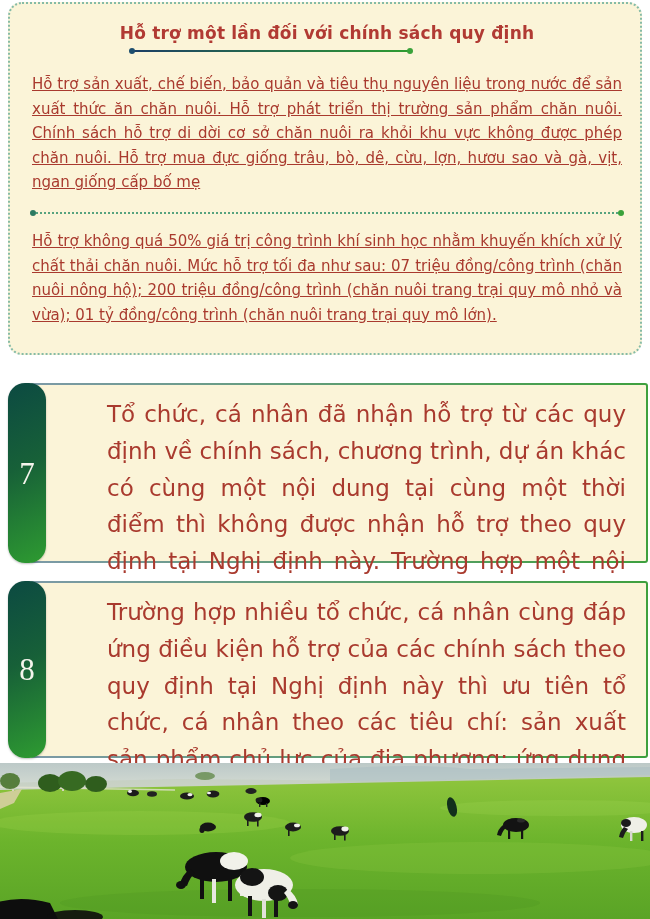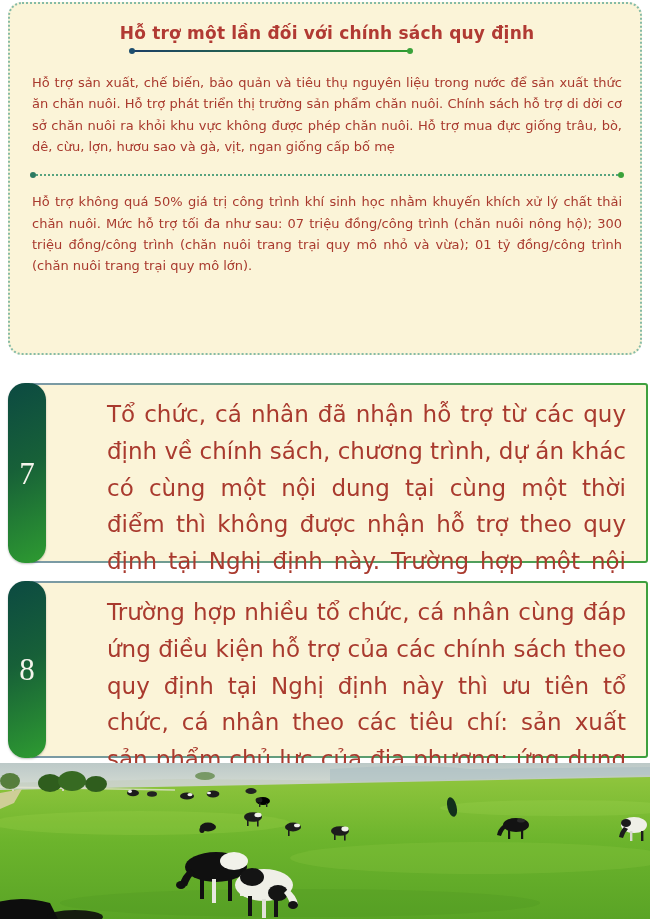--- a/index.html
+++ b/index.html
@@ -29,22 +29,22 @@
     background:linear-gradient(to right,#1c3e66,#2f9c31);
     position:relative;
   }
   .title-underline::before, .title-underline::after {
     content:""; position:absolute; top:-2px; width:6px; height:6px; border-radius:50%;
   }
   .title-underline::before { left:-3px; background:#1d4e6e; }
   .title-underline::after  { right:-3px; background:#3aa23a; }
 
   .intro-para {
-    font-size:13px; line-height:1.64; color:#a93a2e;
-    text-align:justify; margin-top:20px; padding:0 2px;
+    font-size:15px; line-height:1.64; color:#a93a2e;
+    text-align:justify; margin-top:20px; padding:0 2px;text-decoration:underline;
   }
   .dotted-divider {
     border-top:2px dotted #56a37f; margin:17px 2px 0 2px; position:relative;
   }
   .dotted-divider::before, .dotted-divider::after {
     content:""; position:absolute; top:-4px; width:6px; height:6px; border-radius:50%;
   }
   .dotted-divider::before { left:-2px; background:#2c7a62; }
   .dotted-divider::after  { right:-2px; background:#3aa23a; }
   .intro-para.second { margin-top:15px; }
@@ -85,21 +85,21 @@
 </head>
 <body>
 
 <div class="page">
 
   <div class="intro-box">
     <div class="intro-title">Hỗ trợ một lần đối với chính sách quy định</div>
     <div class="title-underline"></div>
     <p class="intro-para">Hỗ trợ sản xuất, chế biến, bảo quản và tiêu thụ nguyên liệu trong nước để sản xuất thức ăn chăn nuôi. Hỗ trợ phát triển thị trường sản phẩm chăn nuôi. Chính sách hỗ trợ di dời cơ sở chăn nuôi ra khỏi khu vực không được phép chăn nuôi. Hỗ trợ mua đực giống trâu, bò, dê, cừu, lợn, hươu sao và gà, vịt, ngan giống cấp bố mẹ</p>
     <div class="dotted-divider"></div>
-    <p class="intro-para second">Hỗ trợ không quá 50% giá trị công trình khí sinh học nhằm khuyến khích xử lý chất thải chăn nuôi. Mức hỗ trợ tối đa như sau: 07 triệu đồng/công trình (chăn nuôi nông hộ); 300 triệu đồng/công trình (chăn nuôi trang trại quy mô nhỏ và vừa); 01 tỷ đồng/công trình (chăn nuôi trang trại quy mô lớn).</p>
+    <p class="intro-para second">Hỗ trợ không quá 50% giá trị công trình khí sinh học nhằm khuyến khích xử lý chất thải chăn nuôi. Mức hỗ trợ tối đa như sau: 07 triệu đồng/công trình (chăn nuôi nông hộ); 200 triệu đồng/công trình (chăn nuôi trang trại quy mô nhỏ và vừa); 01 tỷ đồng/công trình (chăn nuôi trang trại quy mô lớn).</p>
   </div>
 
   <div class="section section-7">
     <div class="section-box">
       <p class="section-text">Tổ chức, cá nhân đã nhận hỗ trợ từ các quy định về chính sách, chương trình, dự án khác có cùng một nội dung tại cùng một thời điểm thì không được nhận hỗ trợ theo quy định tại Nghị định này. Trường hợp một nội dung hỗ trợ được quy định tại các chính sách khác nhau, tổ chức, cá nhân chỉ được nhận hỗ trợ một lần cho đối tượng nhận hỗ trợ.</p>
     </div>
     <div class="num-tab">
       <span>7</span>
     </div>
   </div>

